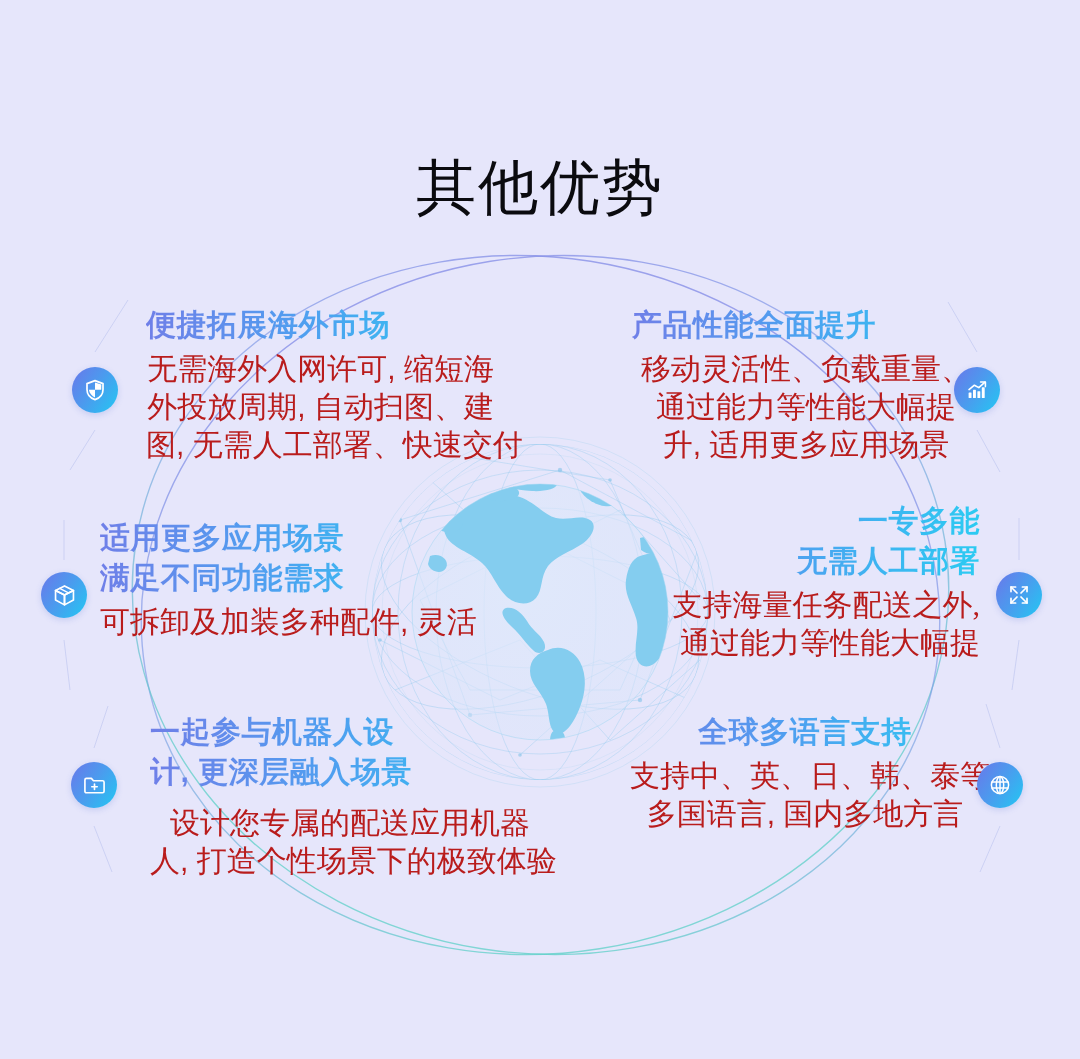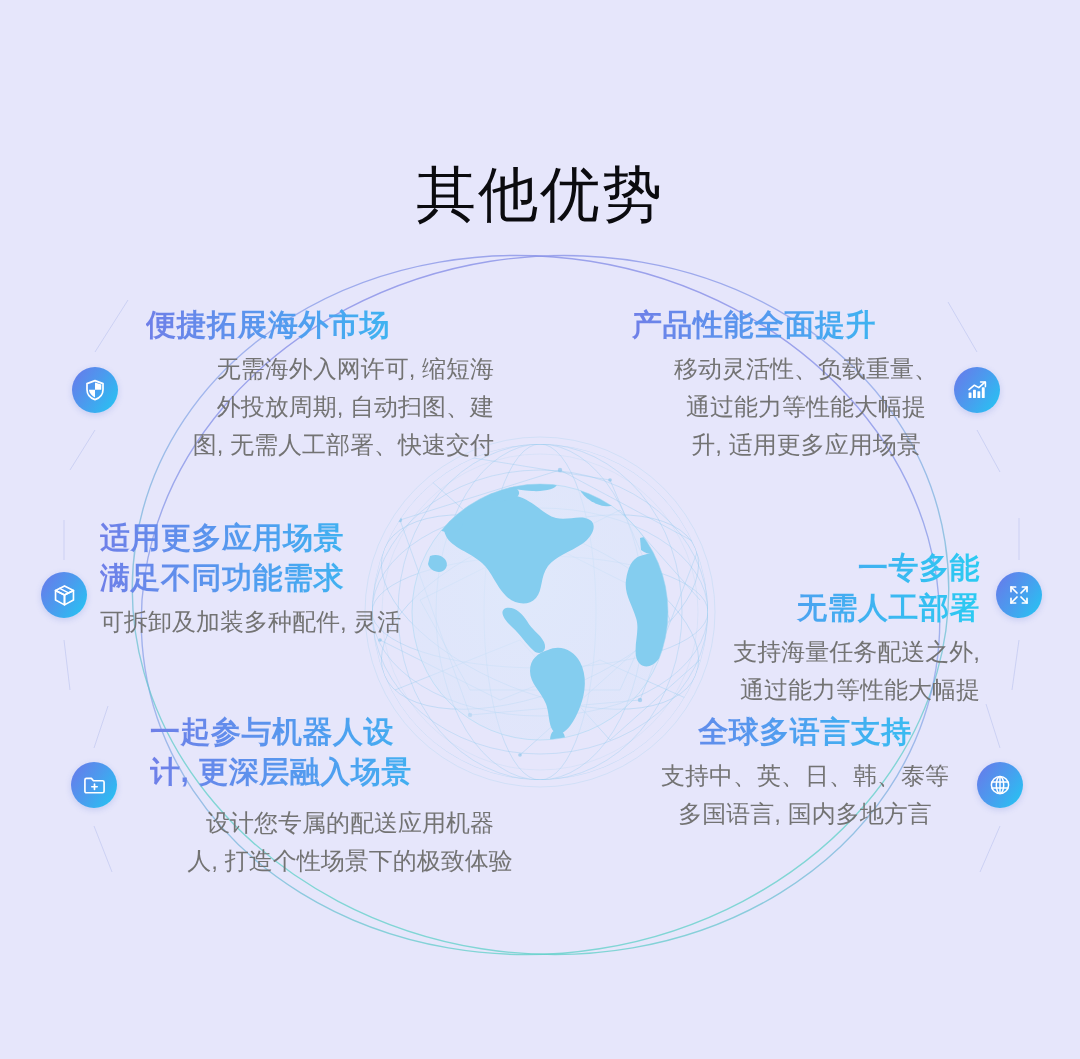--- a/index.html
+++ b/index.html
@@ -28,21 +28,21 @@
     width: 1080px;
     height: 1059px;
     z-index: 0;
     pointer-events: none;
   }
 
   
   .page-title {
     position: absolute;
     left: 0;
-    top: 119px;
+    top: 112px;
     width: 1080px;
     text-align: center;
     font-size: 60px;
     line-height: 72px;
     font-weight: 400;
     color: #0b0b0f;
     letter-spacing: 2px;
     z-index: 5;
   }
 
@@ -57,37 +57,37 @@
     font-weight: 700;
     letter-spacing: 0.5px;
     background: linear-gradient(90deg, #6f7fe8 0%, #4f9ff0 45%, #2bcbf2 100%);
     -webkit-background-clip: text;
     background-clip: text;
     color: transparent;
     -webkit-text-fill-color: transparent;
     white-space: nowrap;
   }
   .block-body {
-    font-size: 24px;
+    font-size: 30px;
     line-height: 38px;
-    color: #737373;
+    color: #b91c1c;
     font-weight: 400;
     margin-top: 5px;
   }
   .block-body div { white-space: nowrap; }
 
   
   #block-overseas      { left: 146px; top: 305px; width: 348px; }
   #block-overseas .block-body { text-align: right; }
   #block-performance   { left: 632px; top: 305px; width: 348px; }
   #block-performance .block-body { text-align: center; }
 
   #block-modular       { left: 100px; top: 518px; width: 360px; }
   #block-modular .block-body { text-align: left; }
-  #block-multifunction { left: 620px; top: 548px; width: 360px; text-align: right; }
+  #block-multifunction { left: 620px; top: 501px; width: 360px; text-align: right; font-family: Liberation Serif, serif; }
   #block-multifunction .block-body { text-align: right; }
 
   #block-codesign      { left: 150px; top: 712px; width: 400px; }
   #block-codesign .block-body { text-align: center; margin-top: 12px; }
   #block-language      { left: 630px; top: 712px; width: 350px; text-align: center; }
   #block-language .block-body { text-align: center; }
 
   
   .icon-badge {
     position: absolute;

